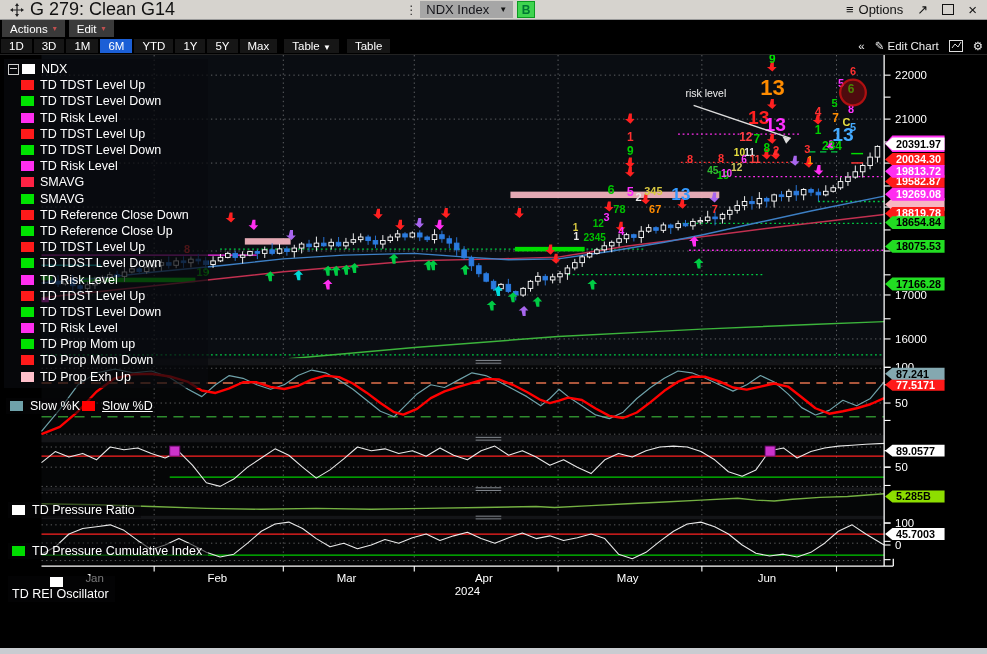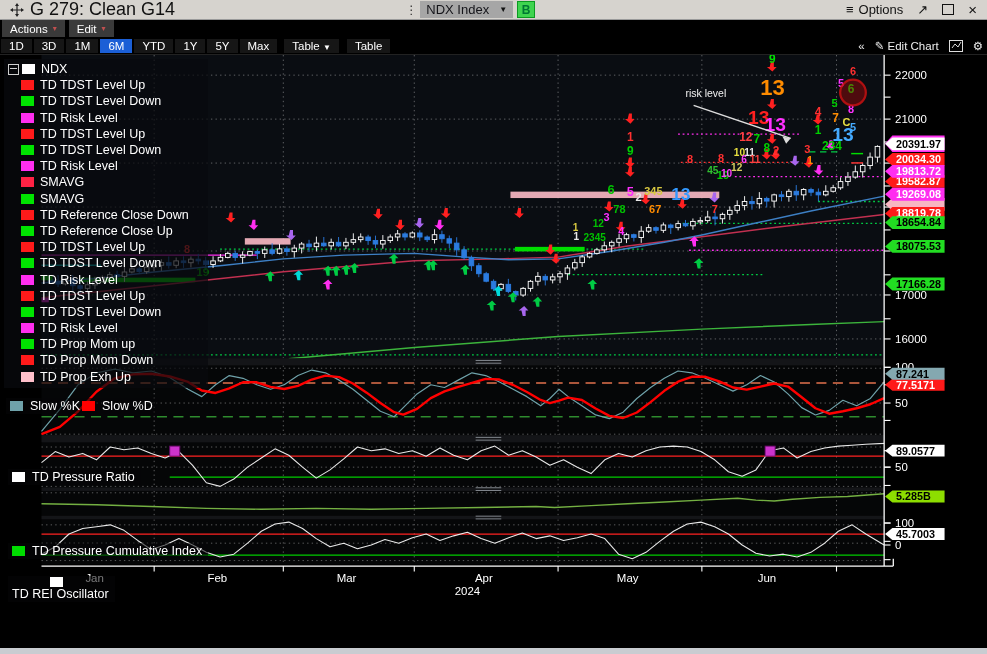--- a/index.html
+++ b/index.html
@@ -733,26 +733,26 @@
         <span class="lg-sw" style="background: rgb(255, 192, 203);"></span>
         <span>TD Prop Exh Up</span>
       </div>
     </div>
 
   <div class="pl" style="left:6px;top:398px;flex-direction:row;align-items:flex-start;gap:2px;">
     <span style="display:flex;align-items:center;">
         <span class="lg-sw" style="background:#6fa2aa;"></span>
         <span>Slow %K</span>
       </span>
-    <span style="display:flex;align-items:center;">
+    <span style="display:flex;align-items:center;text-decoration:underline;">
         <span class="lg-sw" style="background:#ff0000;"></span>
         <span>Slow %D</span>
       </span>
   </div>
-  <div class="pl" style="left:8px;top:469px;">
+  <div class="pl" style="left:8px;top:502px;">
     <span class="lg-sw" style="background:#ffffff;"></span>
     <span>TD Pressure Ratio</span>
   </div>
   <div class="pl" style="left:8px;top:543px;">
     <span class="lg-sw" style="background:#00dd00;"></span>
     <span>TD Pressure Cumulative Index</span>
   </div>
   <div class="pl" style="left:8px;top:576px;flex-direction:column;">
     <span class="lg-sw" style="background:#ffffff;"></span>
     <span>TD REI Oscillator</span>

